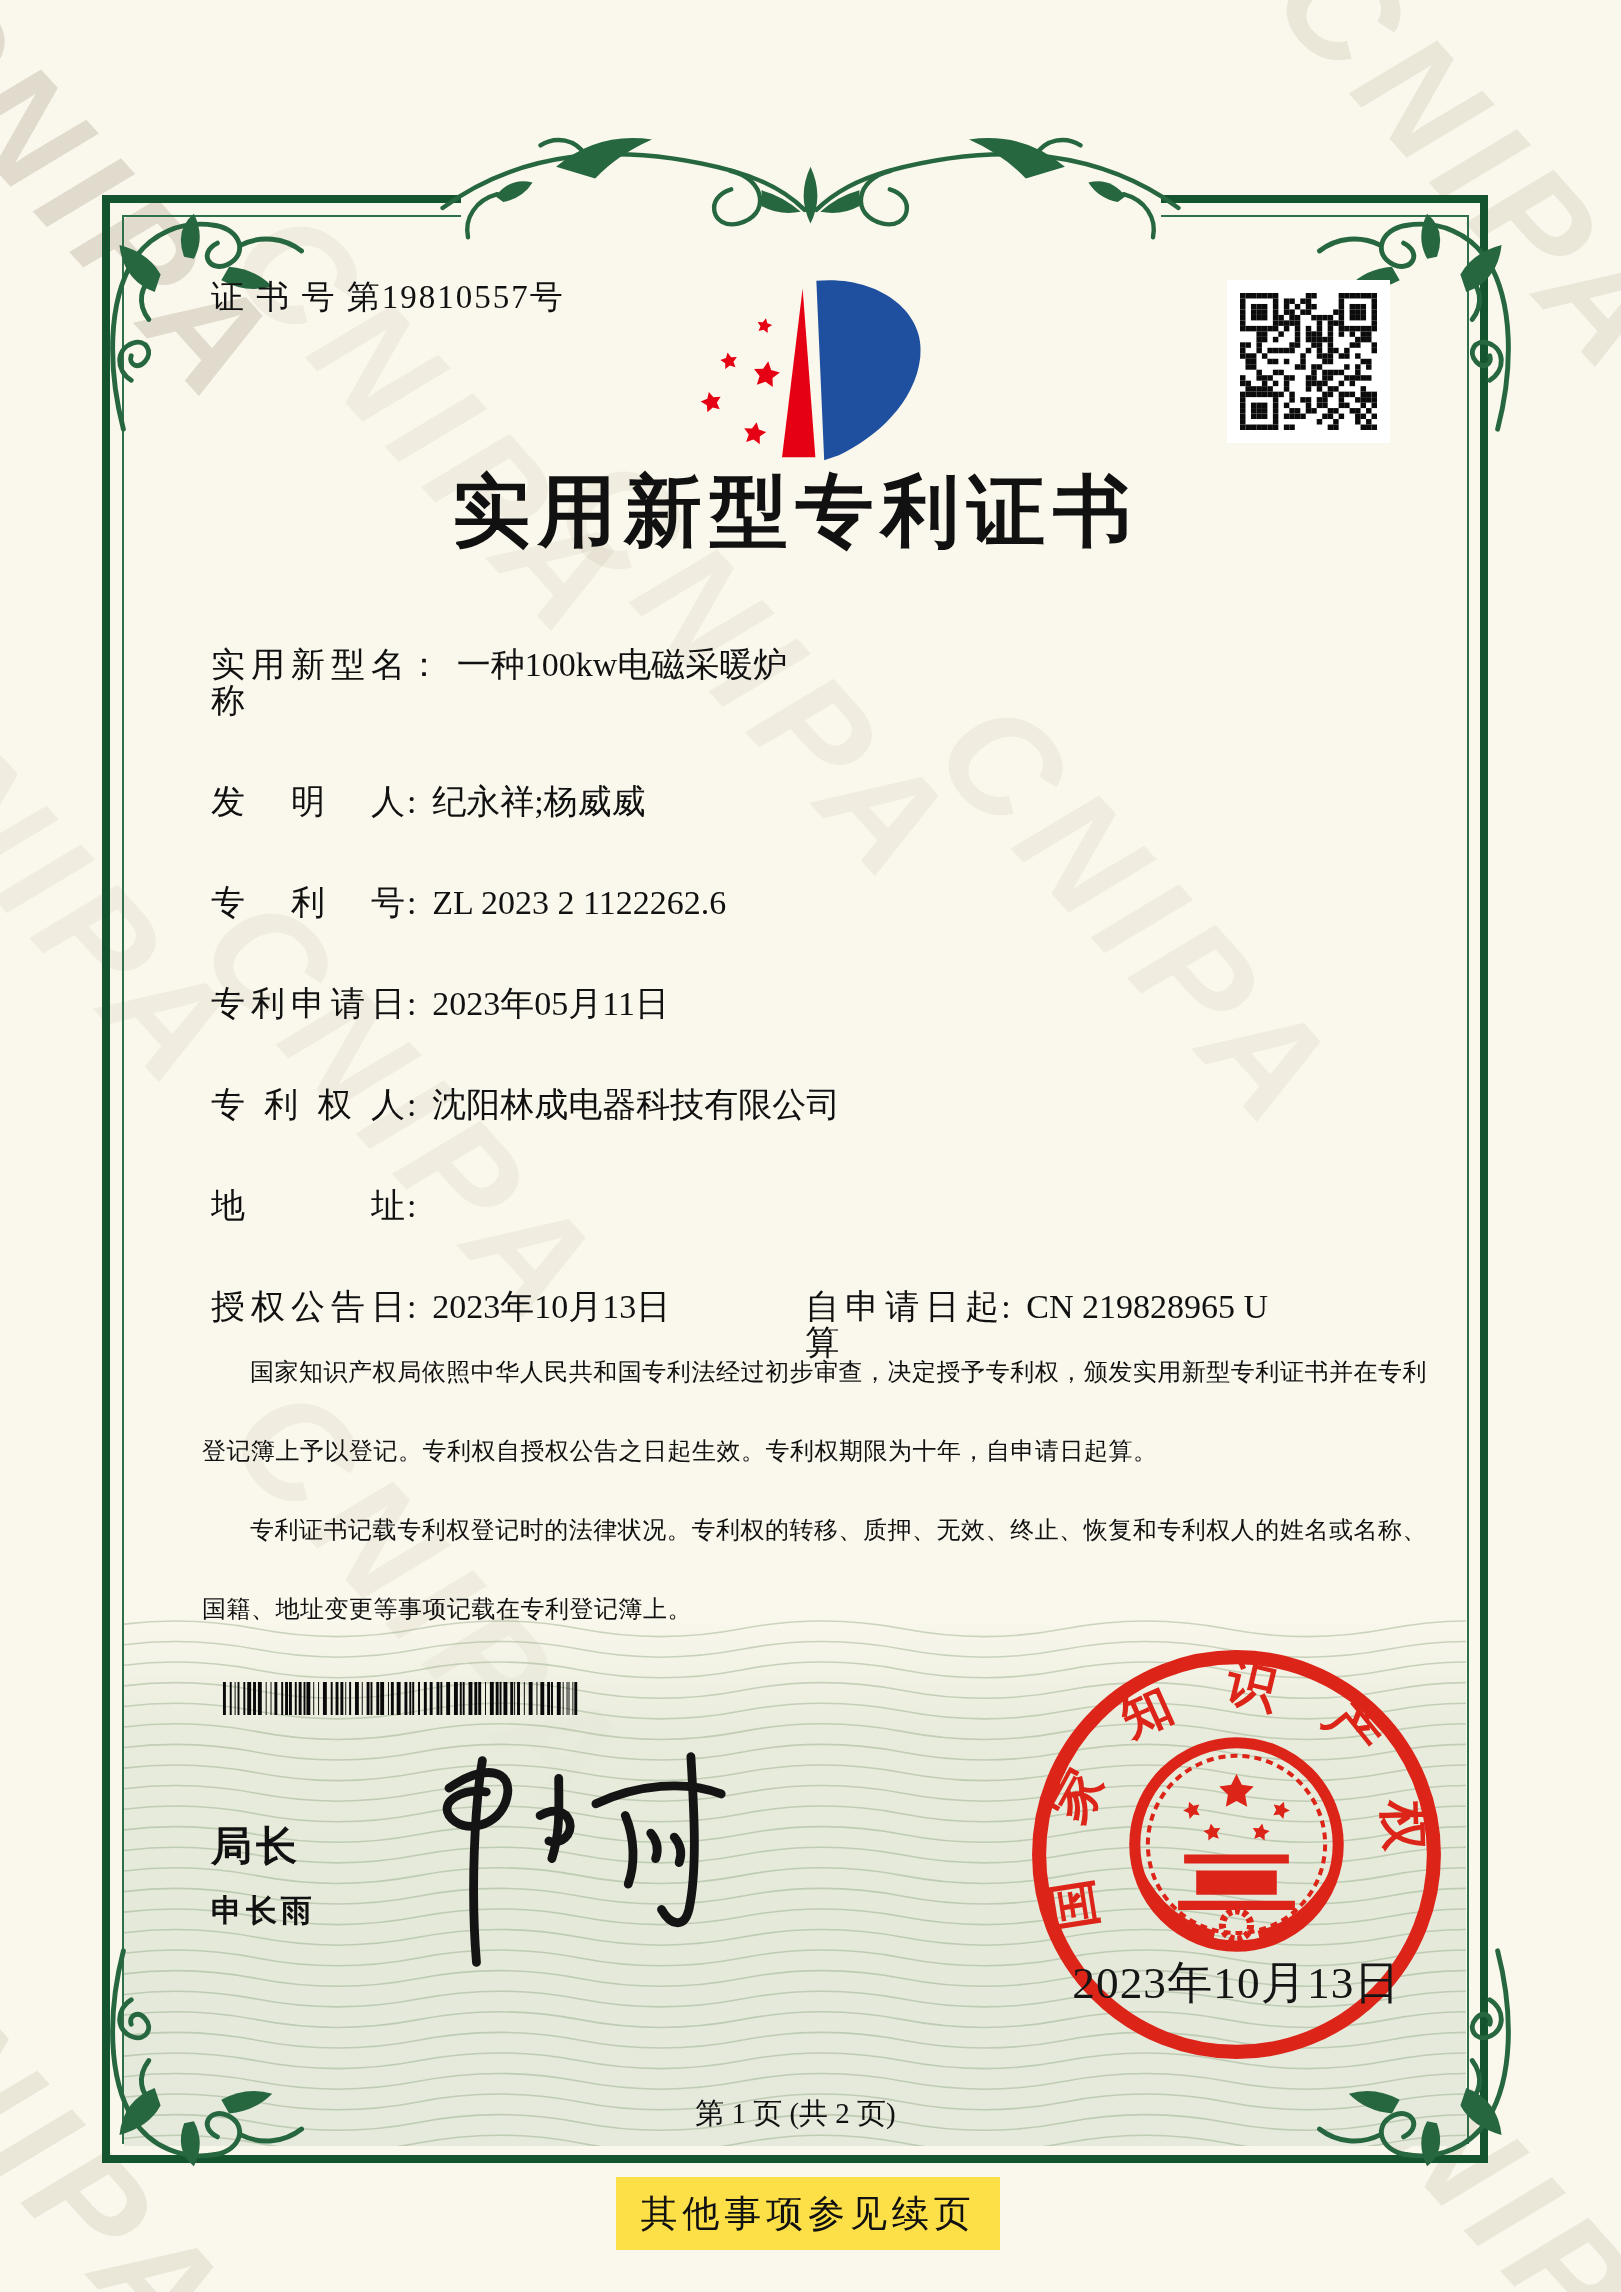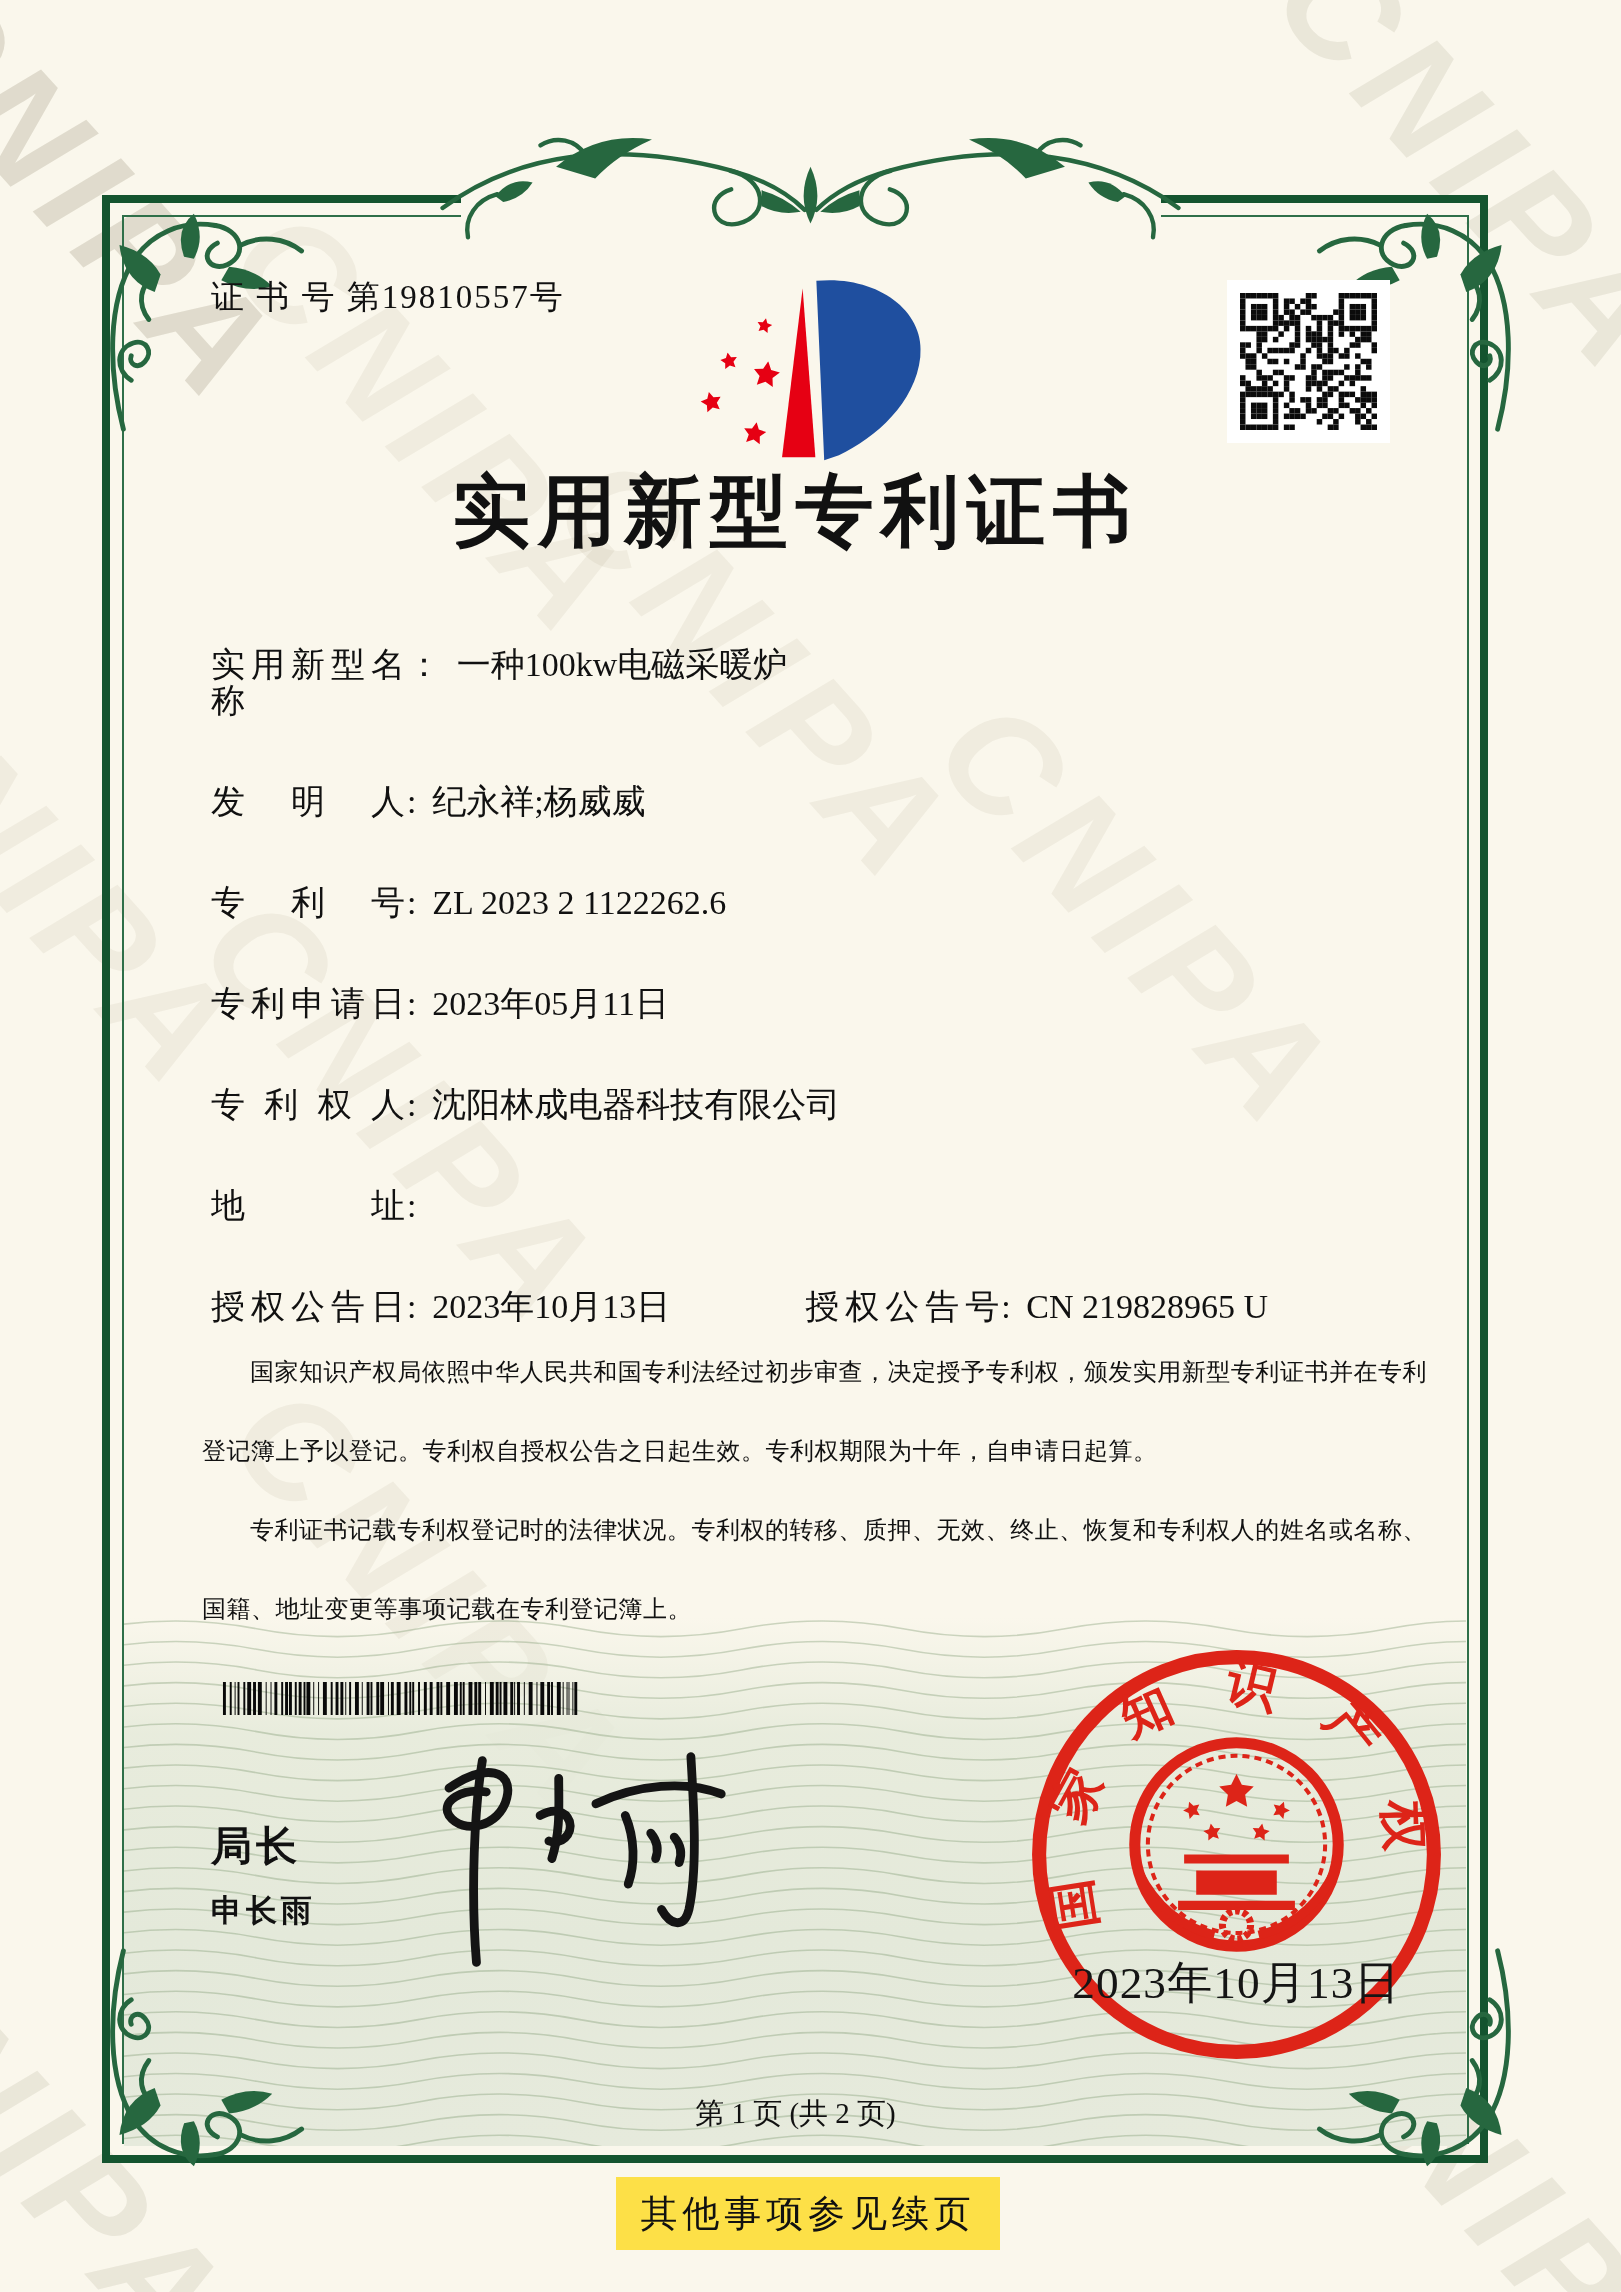--- a/index.html
+++ b/index.html
@@ -535,21 +535,21 @@
       <span class="fvalue">沈阳林成电器科技有限公司</span>
     </div>
     <div class="frow">
       <span class="flabel">地址</span>
         <span class="fcolon">:</span>
     </div>
     <div class="frow">
       <span class="flabel">授权公告日</span>
         <span class="fcolon">:</span>
       <span class="fvalue">2023年10月13日</span>
-      <span class="flabel grant-gap">授权公告号</span>
+      <span class="flabel grant-gap">自申请日起算</span>
         <span class="fcolon">:</span>
       <span class="fvalue">CN 219828965 U</span>
     </div>
   </div>
 
   <div class="paras">
     <p>国家知识产权局依照中华人民共和国专利法经过初步审查，决定授予专利权，颁发实用新型专利证书并在专利登记簿上予以登记。专利权自授权公告之日起生效。专利权期限为十年，自申请日起算。</p>
     <p>专利证书记载专利权登记时的法律状况。专利权的转移、质押、无效、终止、恢复和专利权人的姓名或名称、国籍、地址变更等事项记载在专利登记簿上。</p>
   </div>
 

